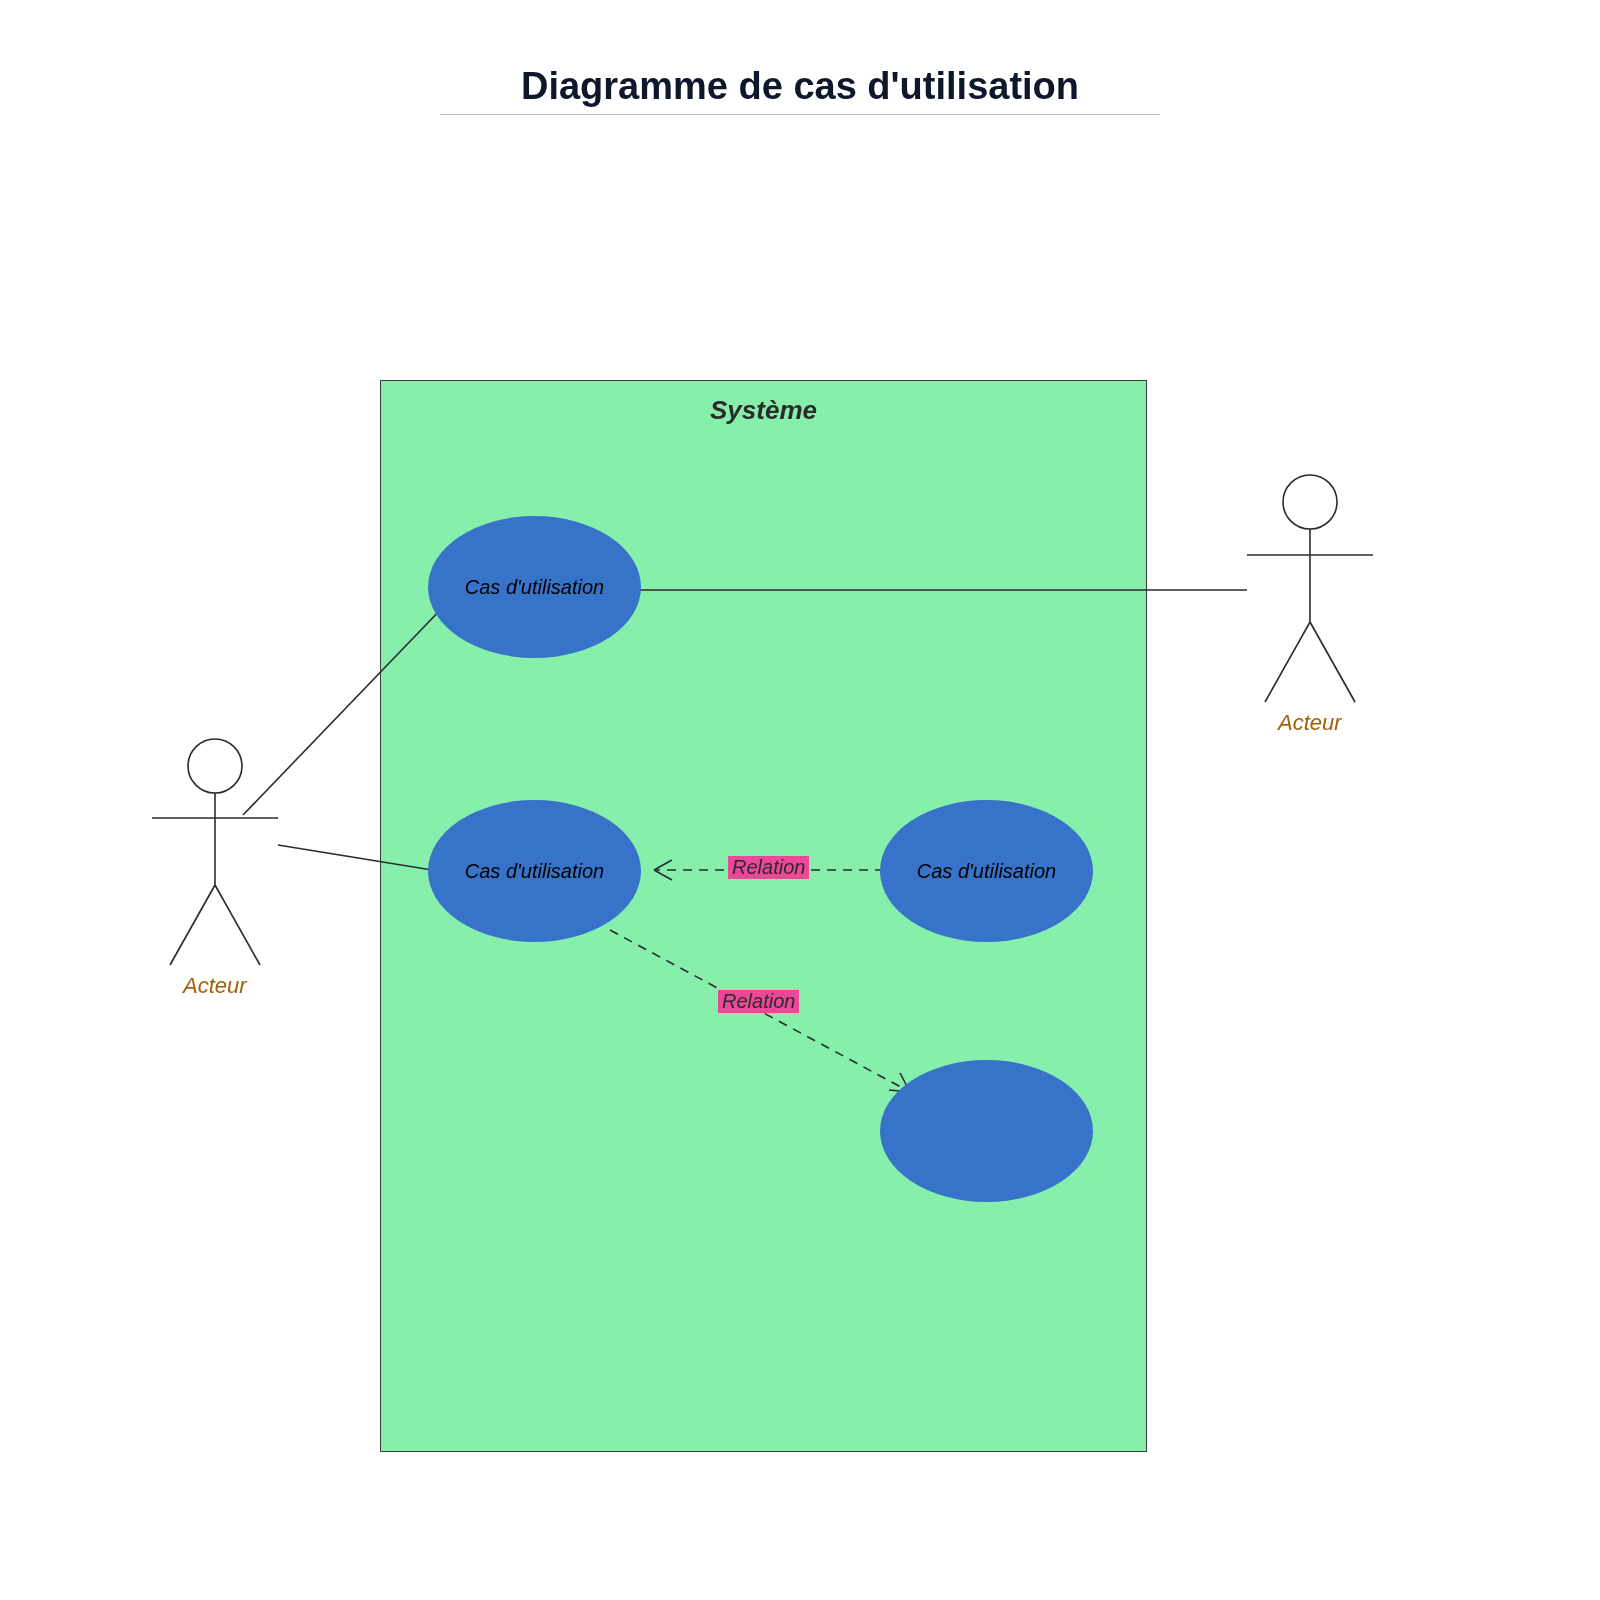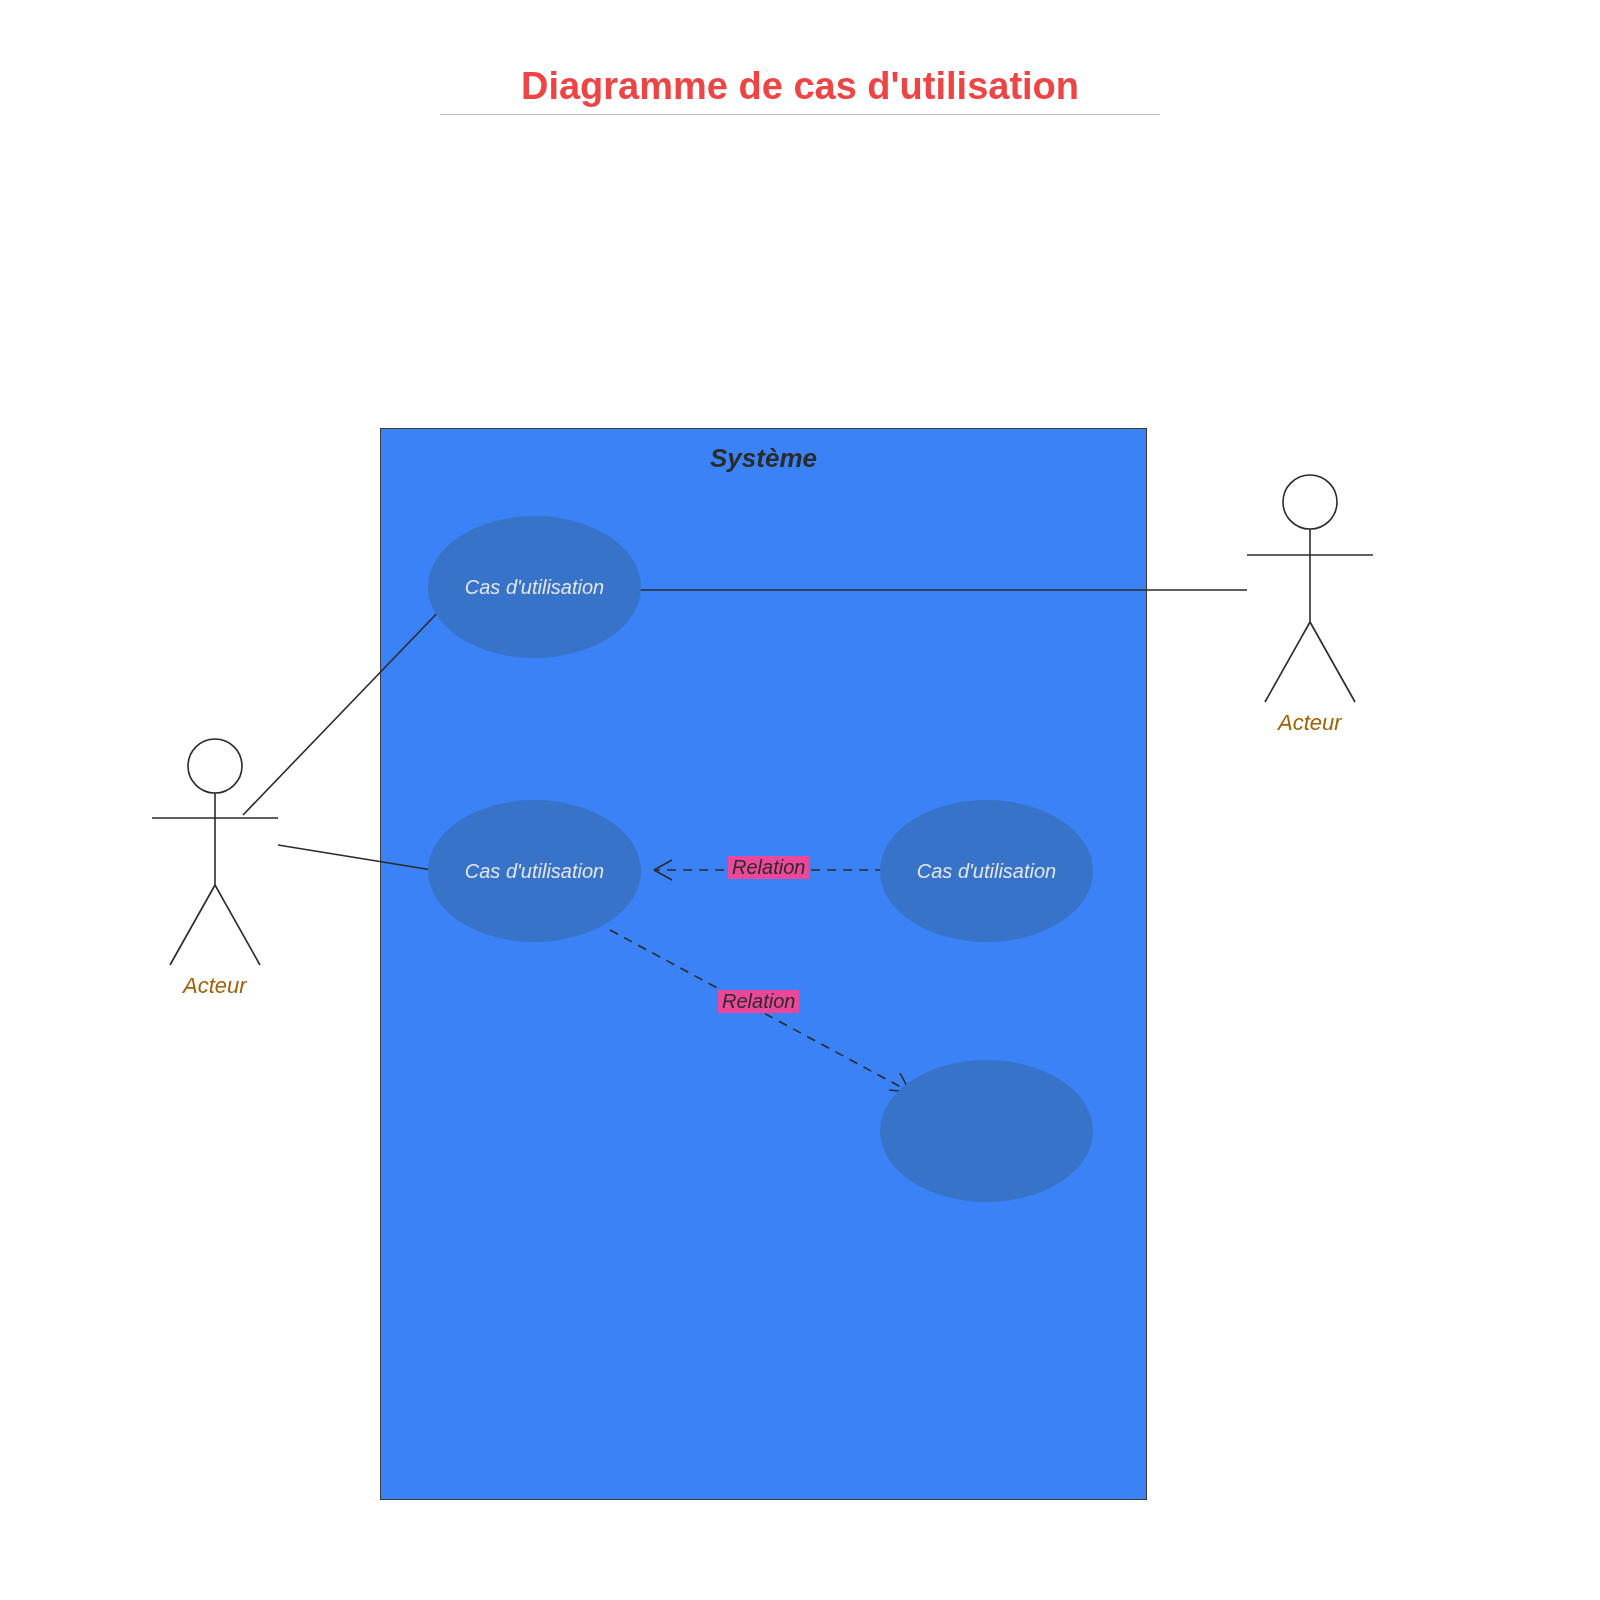--- a/index.html
+++ b/index.html
@@ -14,60 +14,59 @@
       position: absolute;
       left: 50%;
       transform: translateX(-50%);
       top: 65px;
       text-align: center;
       width: 720px;
     }
     .title {
       font-size: 38px;
       font-weight: 600;
-      color: #ef4444;
+      color: #0f172a;
       padding-bottom: 6px;
       border-bottom: 1.5px solid #bcbcbc;
     }
     .subtitle {
       margin-top: 10px;
       font-size: 22px;
       color: #bcbcbc;
     }
     .canvas {
       position: absolute;
       left: 0; top: 0;
       width: 1600px;
       height: 1600px;
     }
     .system-box {
       position: absolute;
       border: 1.5px solid #3a3a3a;
-      background: #3b82f6;
-      margin-top: 48px;
+      background: #86efac;
     }
     .system-title {
       text-align: center;
       font-size: 26px;
       font-weight: bold;
       font-style: italic;
       color: #2b2b2b;
       padding-top: 14px;
     }
     .ellipse {
       position: absolute;
       border-radius: 50%;
       background: #3773c8;
       display: flex;
       align-items: center;
       justify-content: center;
       text-align: center;
     }
     .ellipse-label {
-      color: #e5e5e5;
+      color: #000000;
       font-style: italic;
       font-size: 20px;
       line-height: 1.25;
       padding: 0 10px;
     }
     .actor-label {
       position: absolute;
       font-style: italic;
       font-size: 22px;
       color: #a16207;

